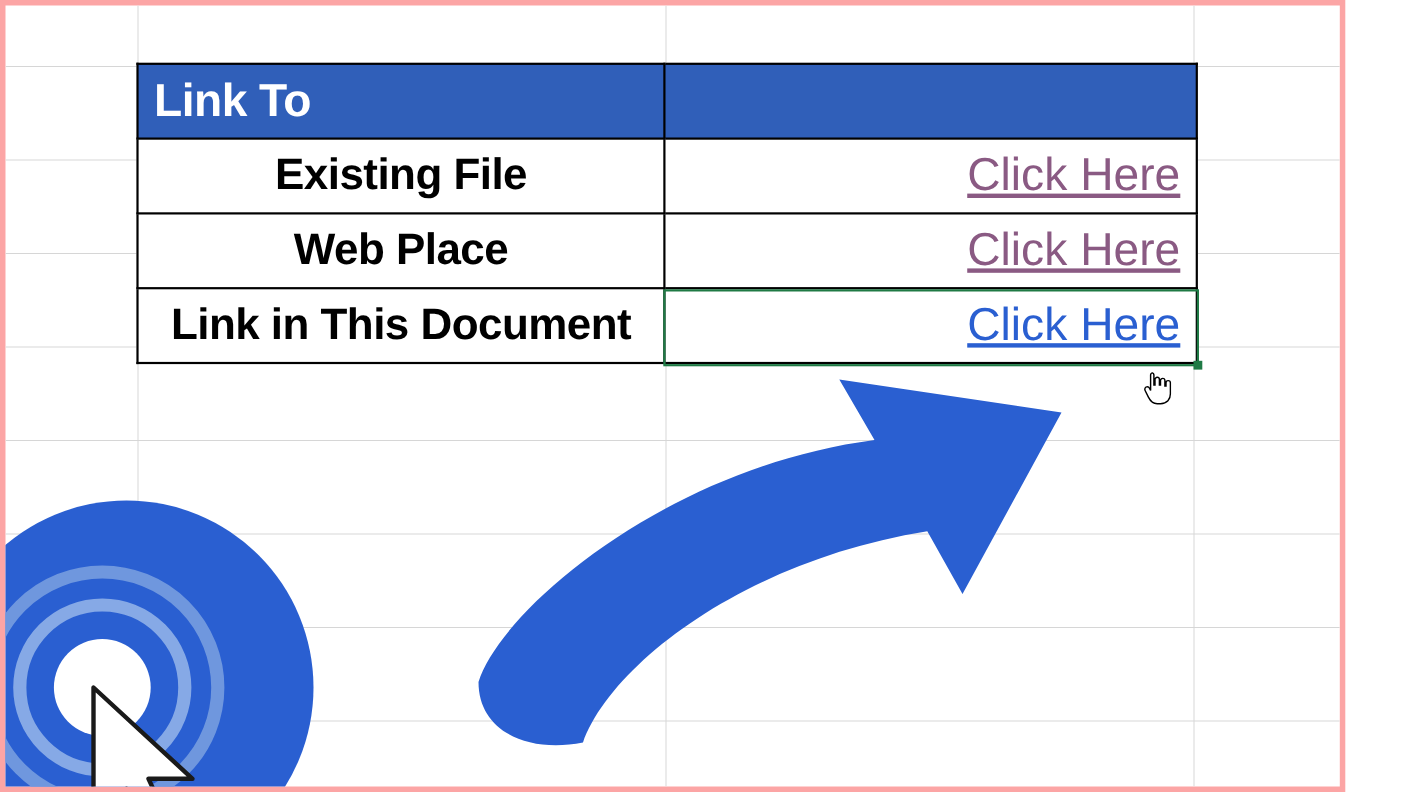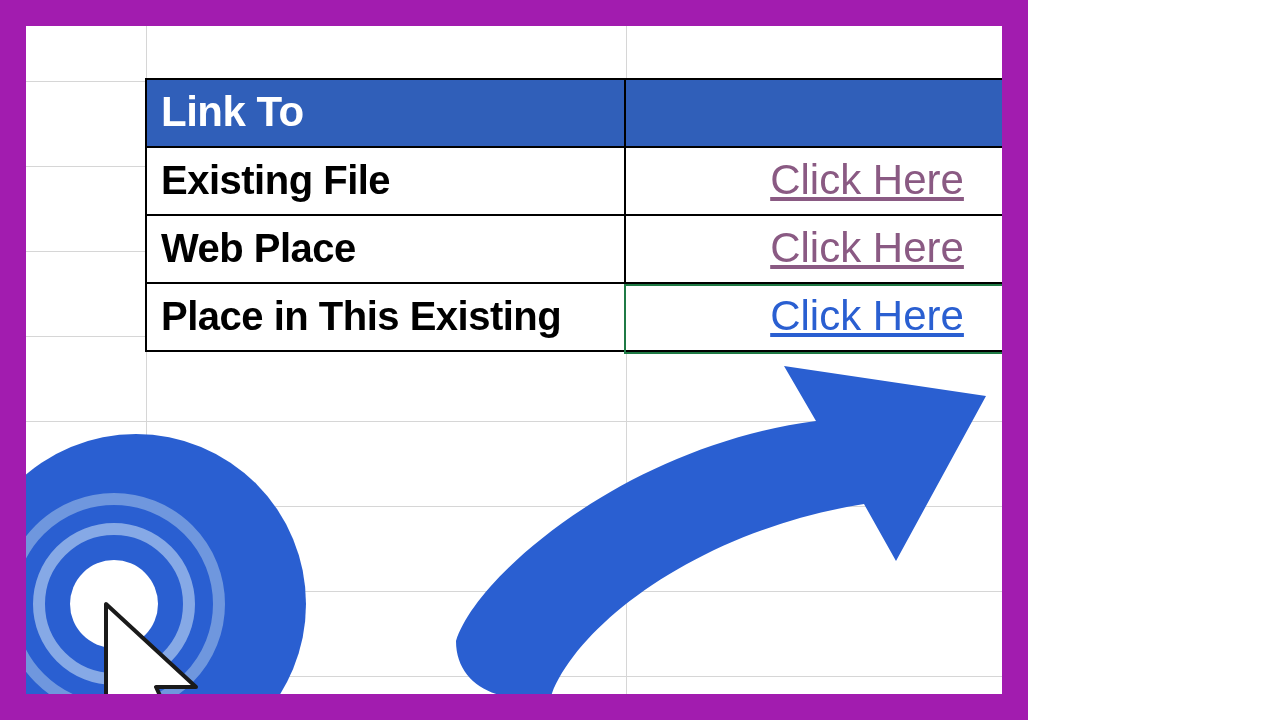--- a/index.html
+++ b/index.html
@@ -1,23 +1,23 @@
 <!DOCTYPE html>
 <html><head>
   <meta charset="utf-8">
   <style>
     * { box-sizing: border-box; margin: 0; padding: 0; }
     html, body { width: 1280px; height: 720px; overflow: hidden; font-family: "Aptos", "Segoe UI", Arial, sans-serif; }
     
     .frame {
-      width: 1028px;
+      width: 1223px;
       height: 720px;
-      background: #a21caf;
+      background: #fca5a5;
       position: relative;
-      padding: 26px;
+      padding: 5px;
     }
     
     .inner {
       width: 100%;
       height: 100%;
       background: #ffffff;
       position: relative;
       overflow: hidden;
     }
     
@@ -64,26 +64,27 @@
       font-size: 42px;
       letter-spacing: -0.5px;
     }
     th.col-b { background: #305fb9; }
     
     td.label {
       font-weight: 700;
       font-size: 40px;
       color: #000;
       letter-spacing: -0.5px;
+      text-align: center;
     }
     
     td.link-cell {
       font-size: 42px;
       font-weight: 400;
-      text-align: center;
+      text-align: right;
     }
     
     a.visited-link { color: #8a5a83; text-decoration: underline; }
     a.active-link  { color: #2a5fd1; text-decoration: underline; }
 
     
     .selection-box {
       position: absolute;
       border: 2px solid #1f7a45;
       pointer-events: none;
@@ -148,21 +149,21 @@
               <a class="visited-link">Click Here</a>
             </td>
           </tr>
           <tr>
             <td class="label col-a">Web Place</td>
             <td class="link-cell col-b">
               <a class="visited-link">Click Here</a>
             </td>
           </tr>
           <tr>
-            <td class="label col-a">Place in This Existing</td>
+            <td class="label col-a">Link in This Document</td>
             <td class="link-cell col-b">
               <a class="active-link">Click Here</a>
             </td>
           </tr>
         </tbody>
       </table>
     </div>
 
     <div class="selection-box" style="left:598px; top:258px; width:487px; height:70px;"></div>
 

